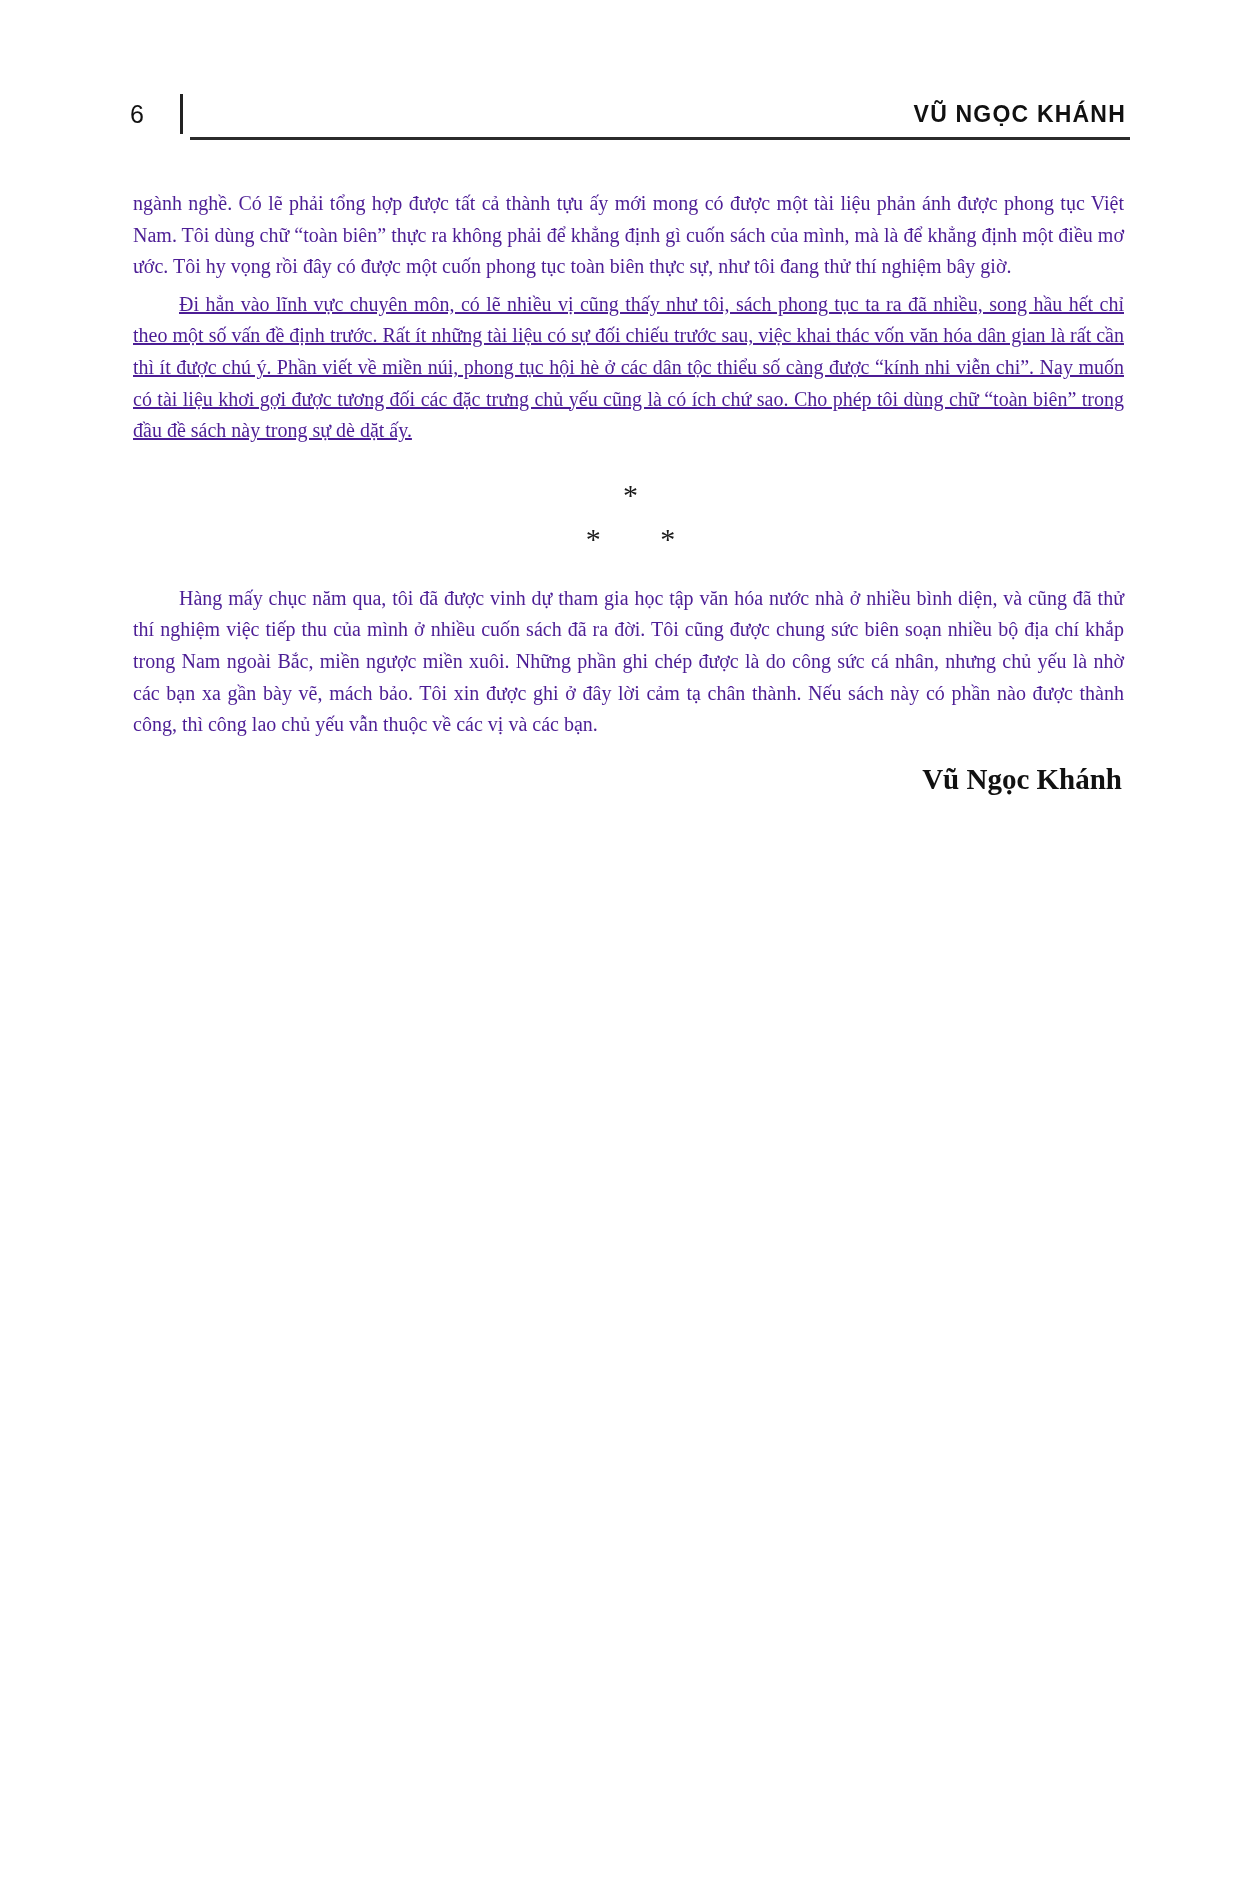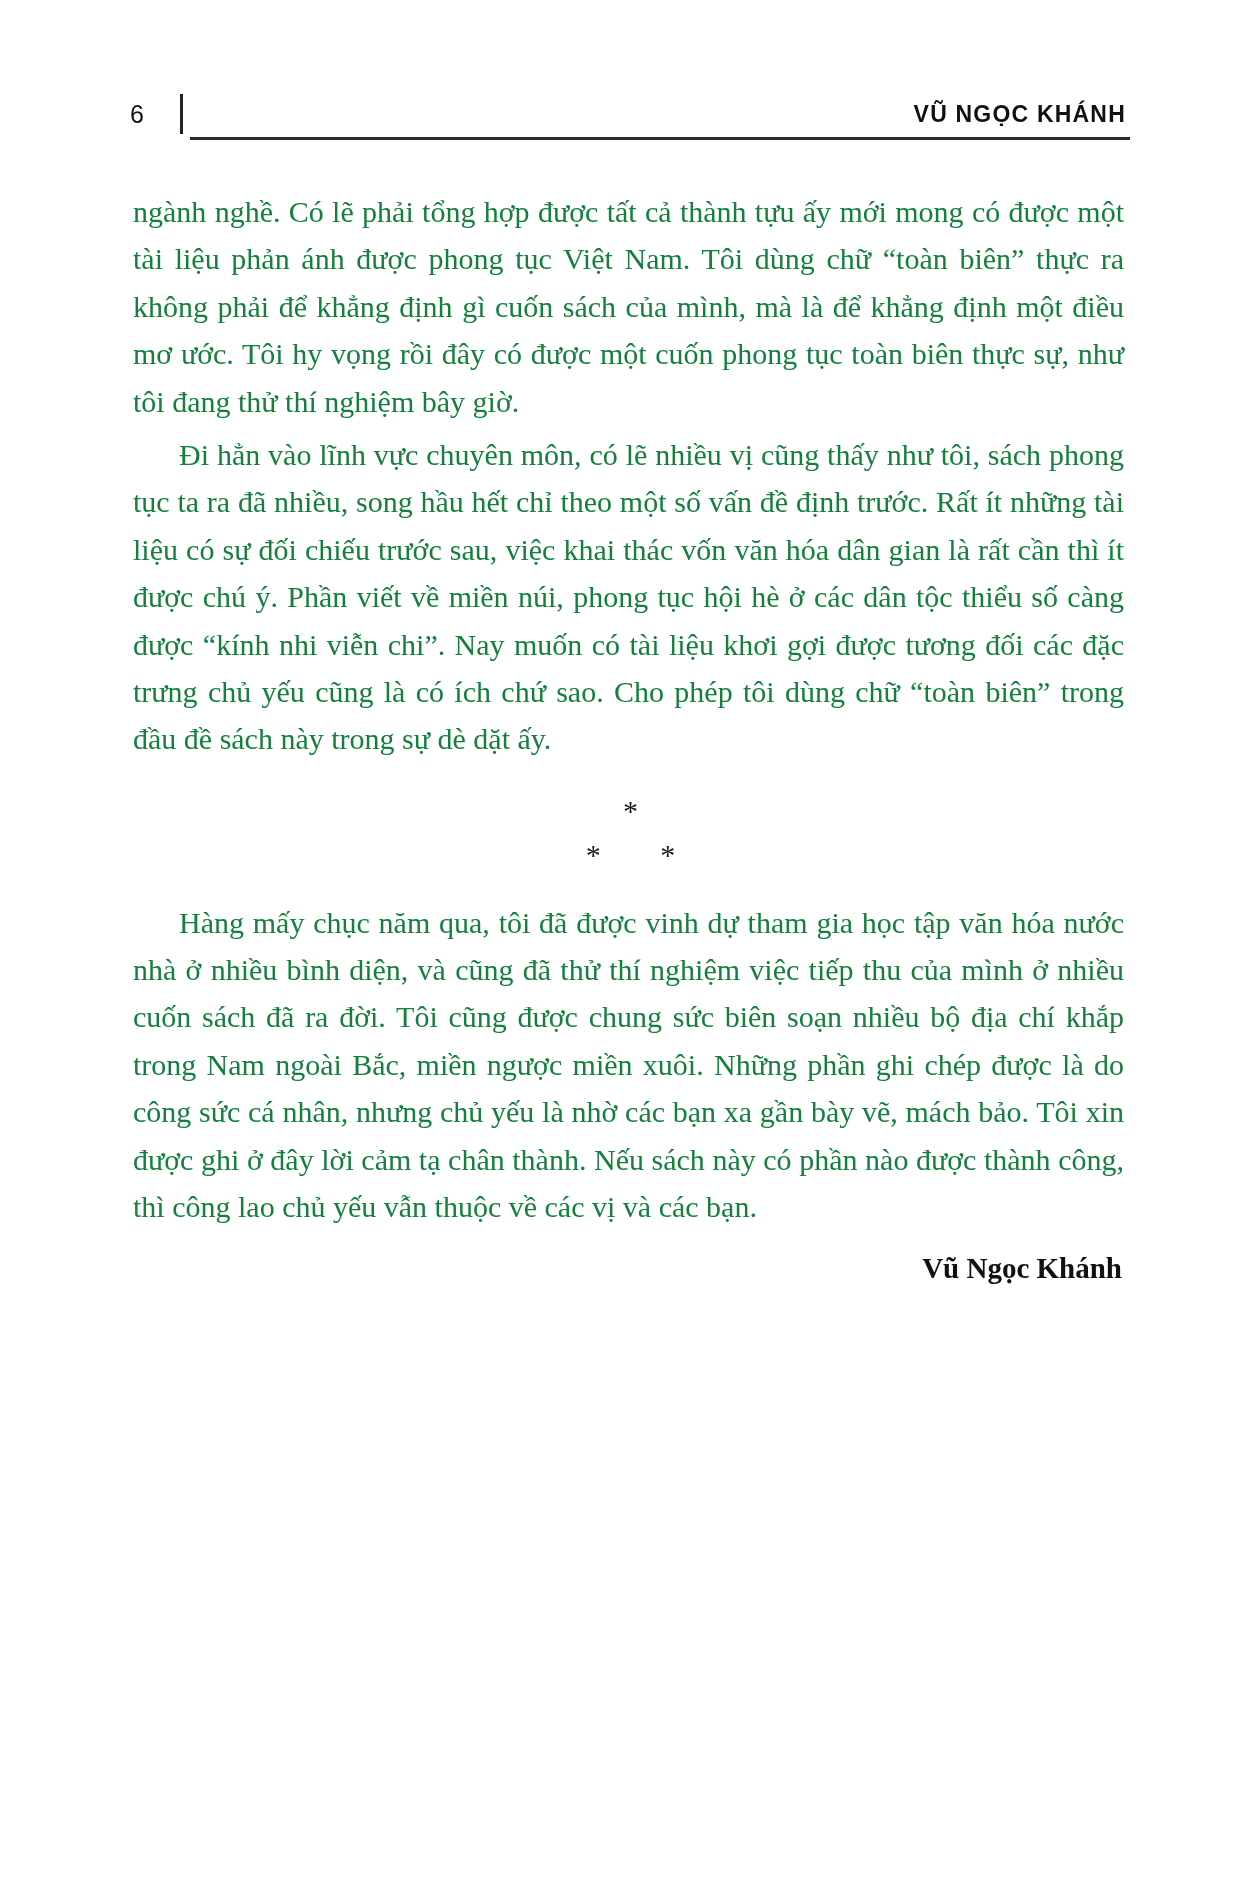--- a/index.html
+++ b/index.html
@@ -73,34 +73,35 @@
   }
   
   .content {
     position: absolute;
     top: 188px;
     left: 133px;
     width: 995px;
   }
   p.para {
     margin: 0 4px 0 0;
-    font-size: 30px;
+    font-size: 20px;
     line-height: 1.58;
     text-align: justify;
     text-justify: inter-word;
     text-indent: 46px;
-    color: #15803d;
+    color: #4c1d95;
     -webkit-hyphens: none;
     hyphens: none;
   }
   p.para.first {
     text-indent: 0;
   }
   p.para + p.para {
     margin-top: 6px;
+    text-decoration: underline;
   }
   
   .asterism {
     margin: 30px 0 26px 0;
     text-align: center;
     line-height: 1.2;
     color: #1b1b1b;
   }
   .asterism .ast-top {
     font-size: 30px;

